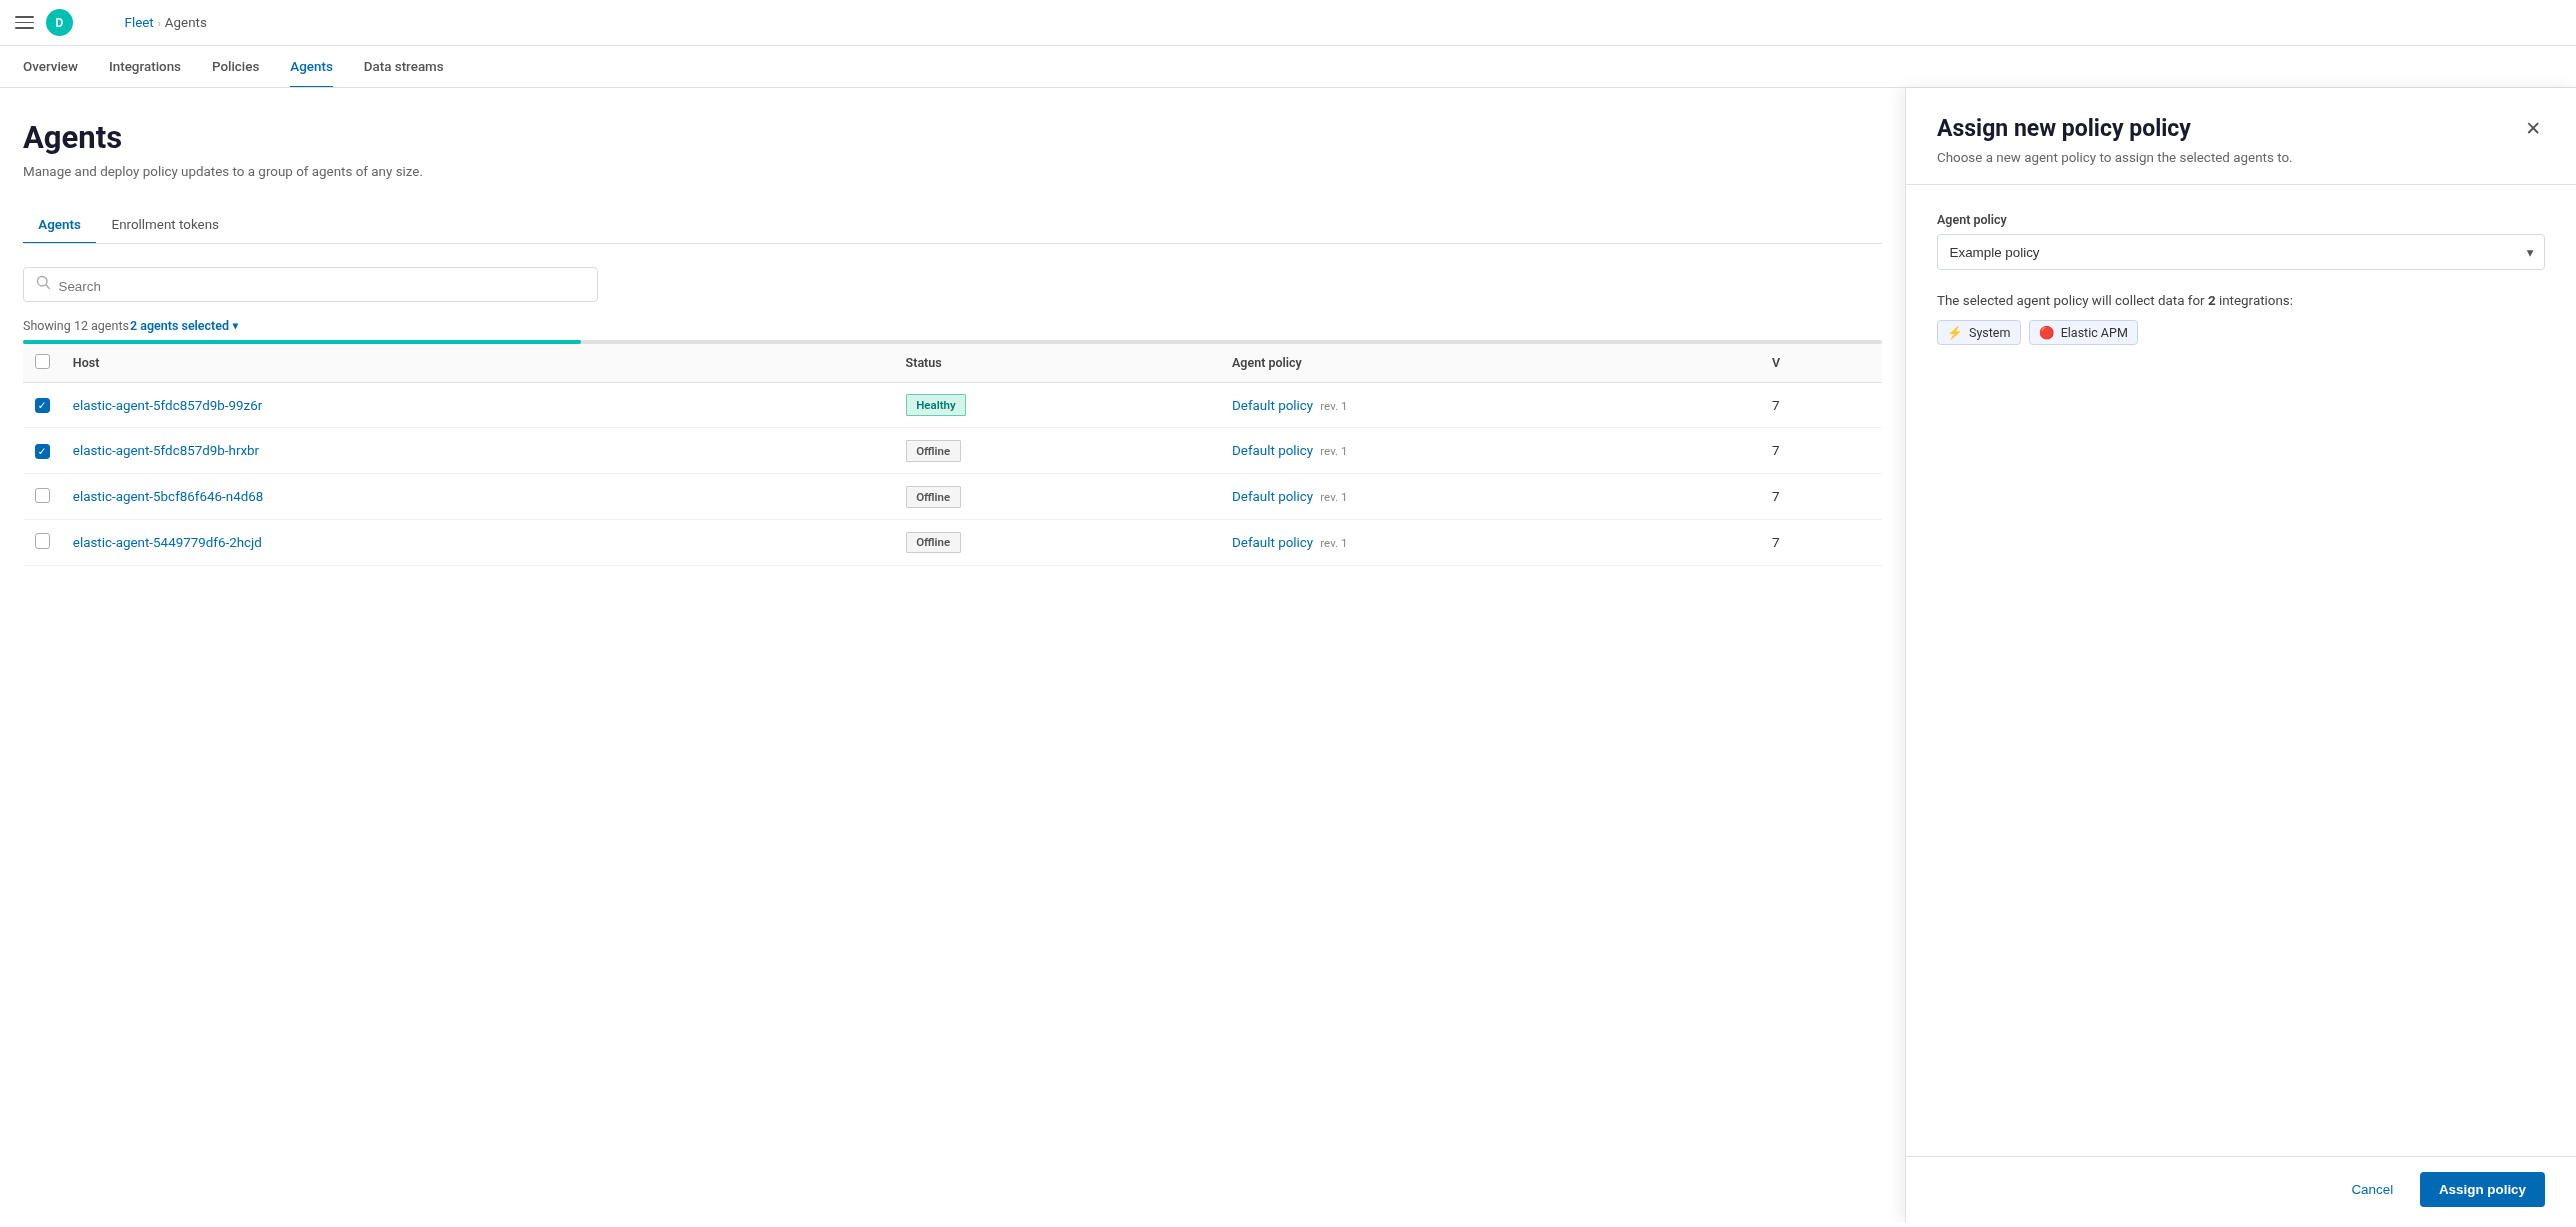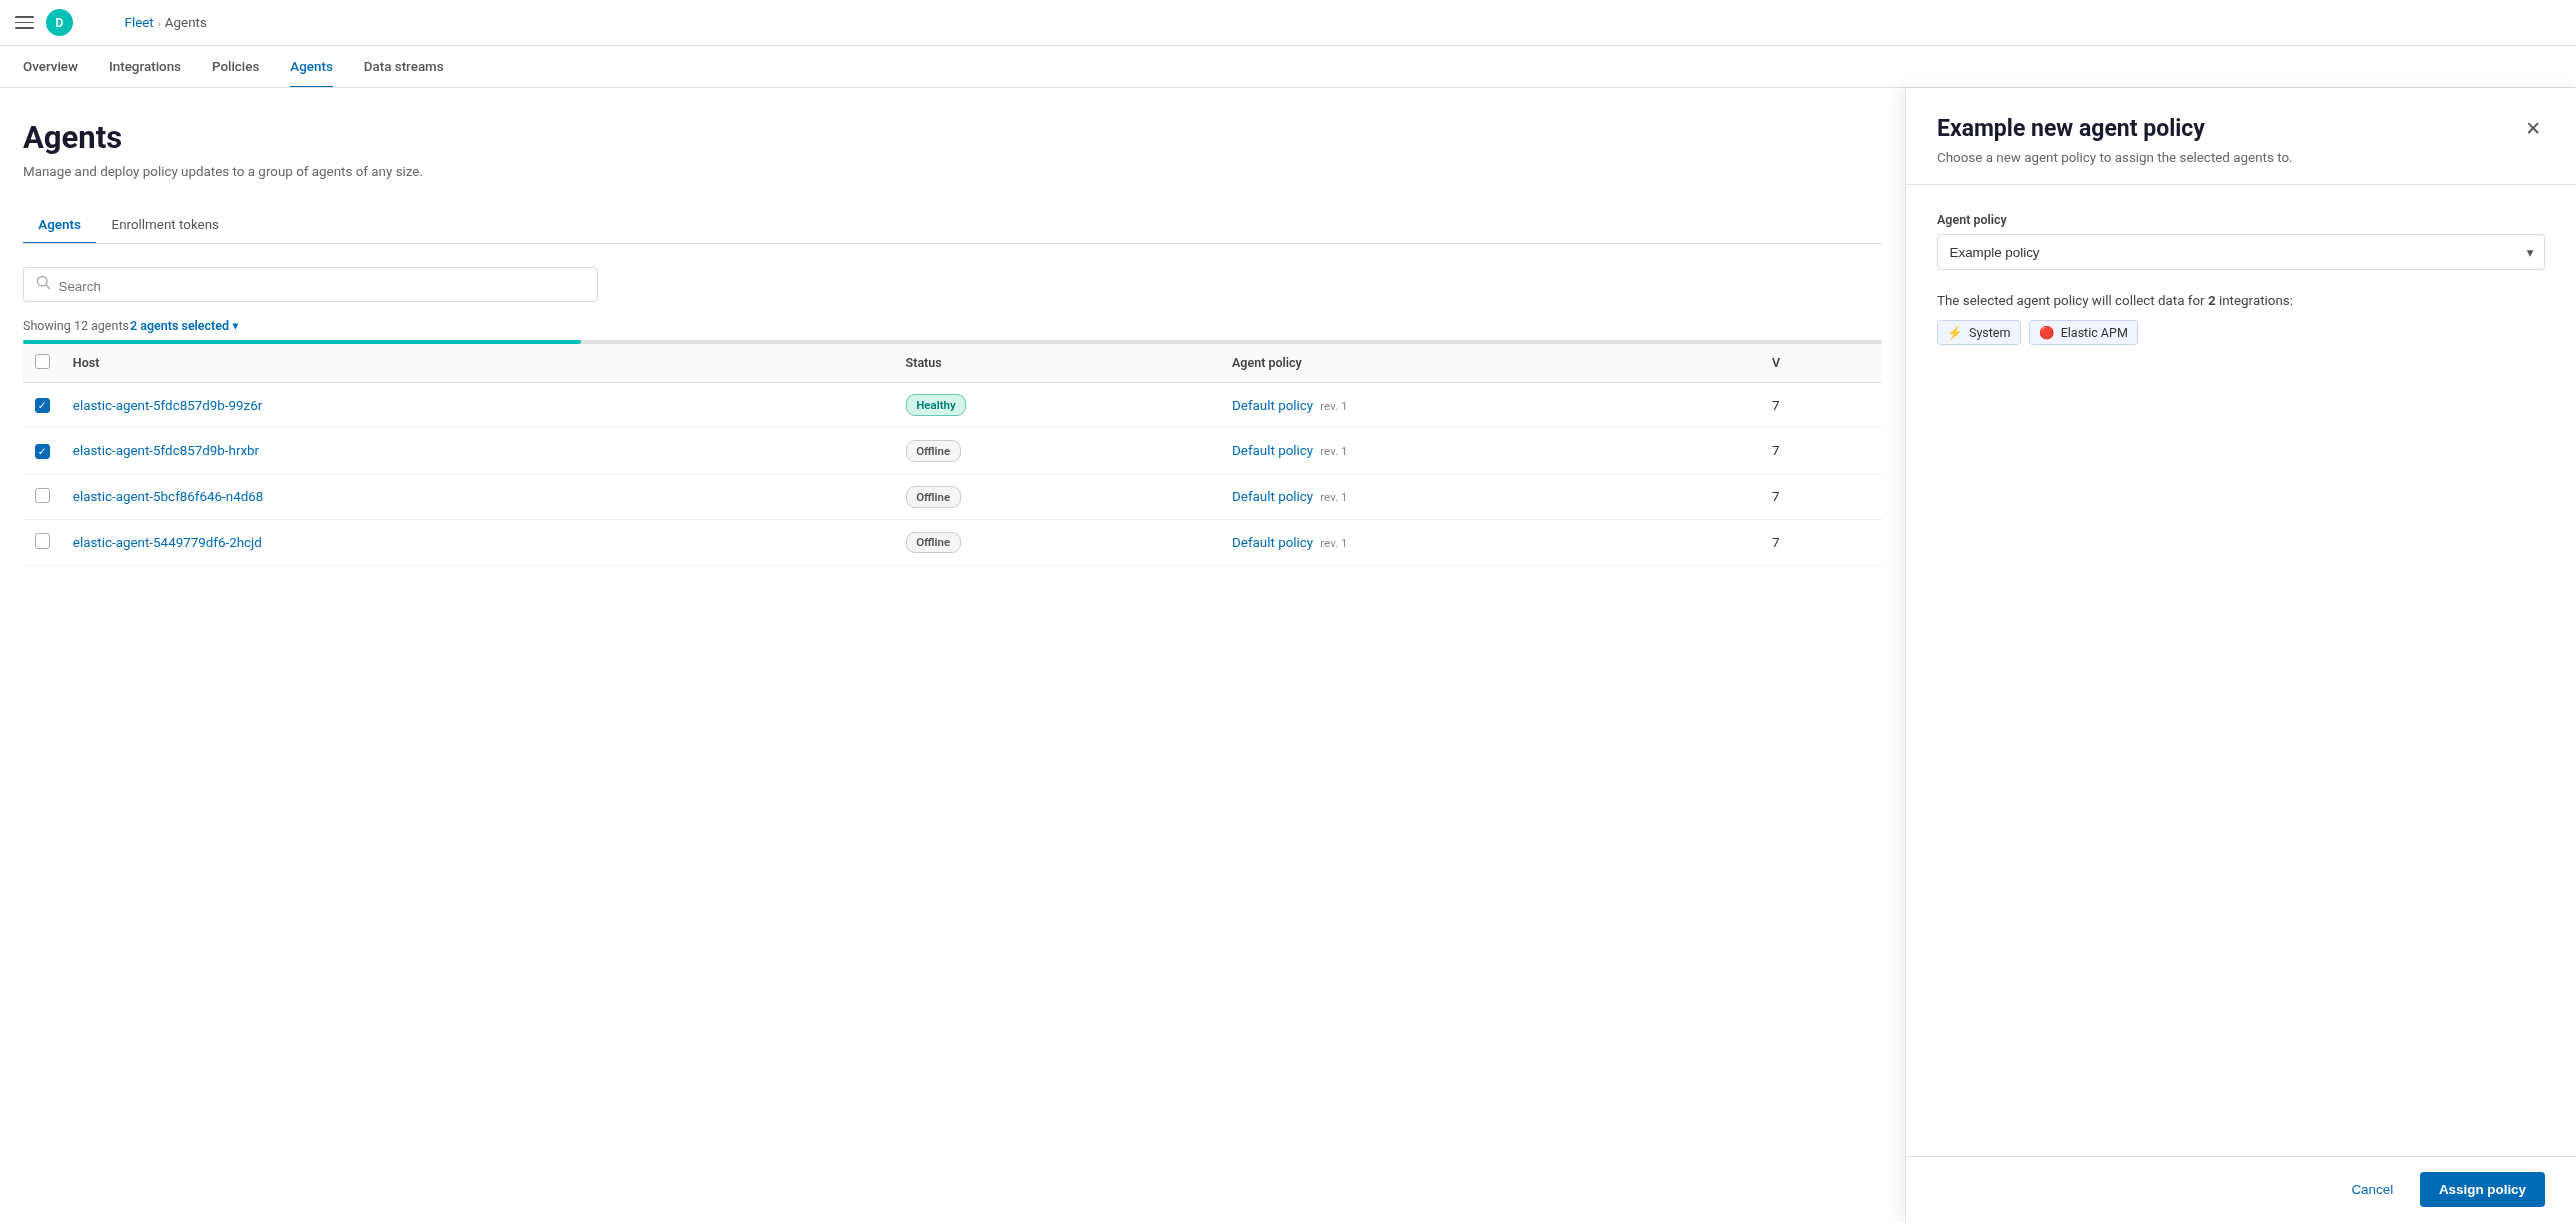--- a/index.html
+++ b/index.html
@@ -71,21 +71,21 @@
     
     .agents-table { width: 100%; border-collapse: collapse; }
     .agents-table th { text-align: left; padding: 9.6px 11.5px; font-size: 12.5px; font-weight: 600; color: #444; border-bottom: 1.9px solid #e0e0e0; background: #fafafa; }
     .agents-table td { padding: 11.5px 11.5px; border-bottom: 1px solid #f0f0f0; font-size: 13.4px; color: #333; vertical-align: middle; }
     .checkbox-cell { width: 35px; }
     .checkbox { width: 15.3px; height: 15.3px; border: 1.9px solid #aaa; border-radius: 2.9px; display: inline-flex; align-items: center; justify-content: center; cursor: pointer; background: #fff; }
     .checkbox.checked { background: #006bb4; border-color: #006bb4; }
     .checkbox.checked::after { content: '✓'; color: #fff; font-size: 10.5px; }
     .agent-link { color: #006bb4; text-decoration: none; cursor: pointer; }
 
-    .status-badge { display: inline-block; padding: 2.9px 9.6px; border-radius: 9px; font-size: 11.5px; font-weight: 600; }
+    .status-badge { display: inline-block; padding: 2.9px 9.6px; border-radius: 1px; font-size: 11.5px; font-weight: 600; }
     .status-healthy { background: #d4f5e9; color: #017d73; border: 1px solid #69c9b2; }
     .status-offline { background: #f5f5f5; color: #555; border: 1px solid #ccc; }
 
     .policy-link { color: #006bb4; text-decoration: none; cursor: pointer; }
     .rev-text { color: #888; font-size: 11.5px; margin-left: 3.8px; }
     .version-text { color: #555; }
 
     
     .right-panel {
       width: 671px;
@@ -268,21 +268,21 @@
       </td>
       <td class="version-text">7</td>
     </tr>
         </tbody>
     </table>
   </div>
 
   <div class="right-panel">
     <div class="flyout-header">
       <div class="header-title-group">
-        <div class="flyout-title">Example new agent policy</div>
+        <div class="flyout-title">Assign new policy policy</div>
         <div class="flyout-subtitle">Choose a new agent policy to assign the selected agents to.</div>
       </div>
       <button class="close-btn">✕</button>
     </div>
 
     <div class="flyout-body">
       <label class="form-label">Agent policy</label>
       <div class="form-select-wrapper">
         <select class="form-select">
           <option id="policy-option">Example policy</option>

